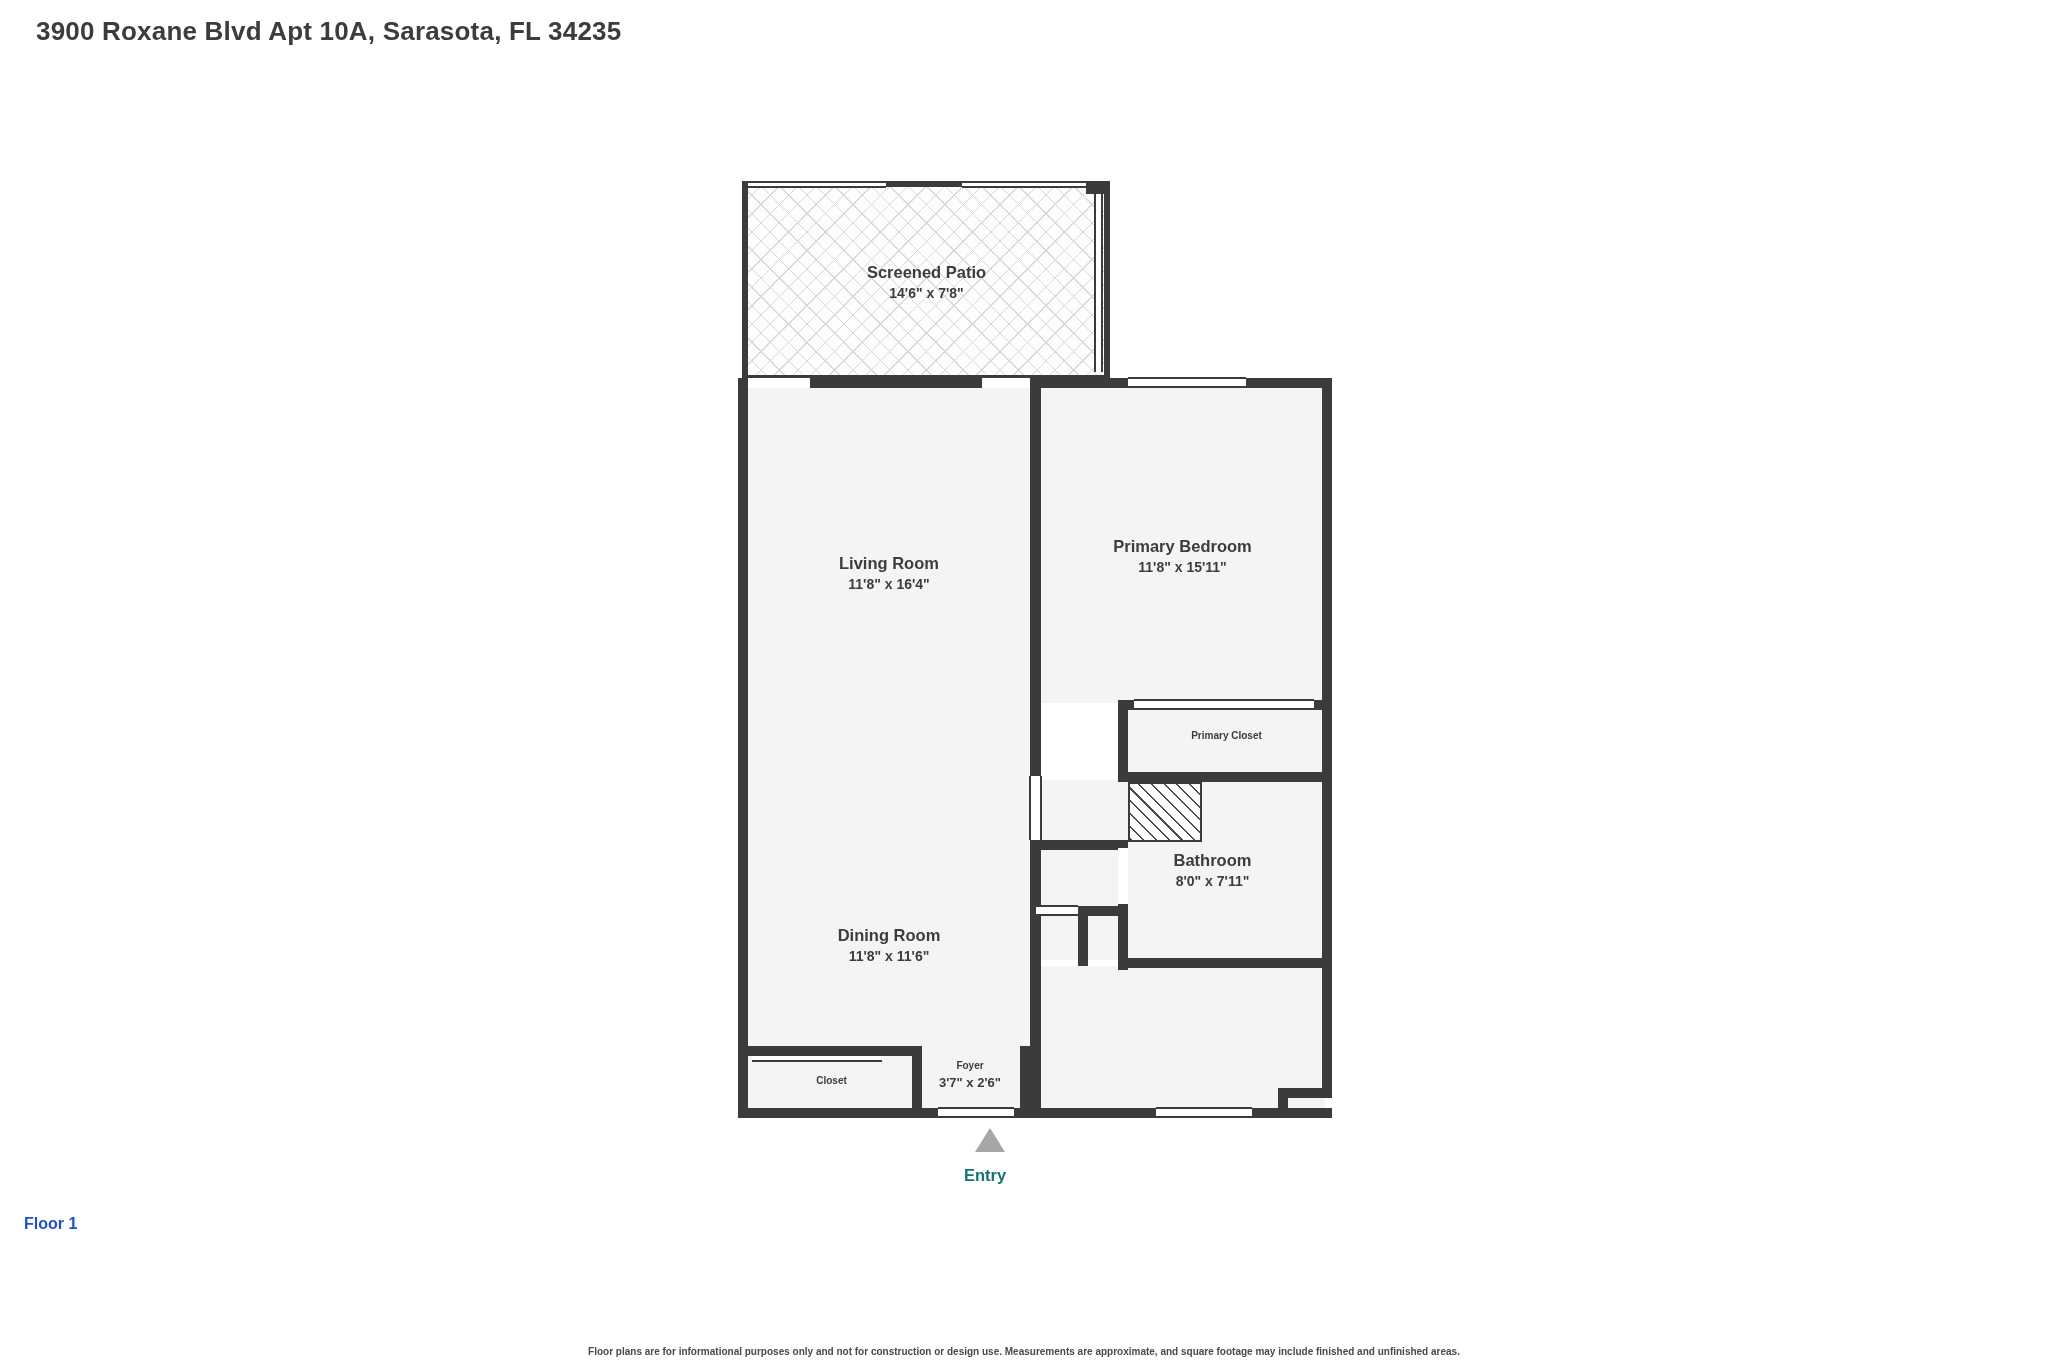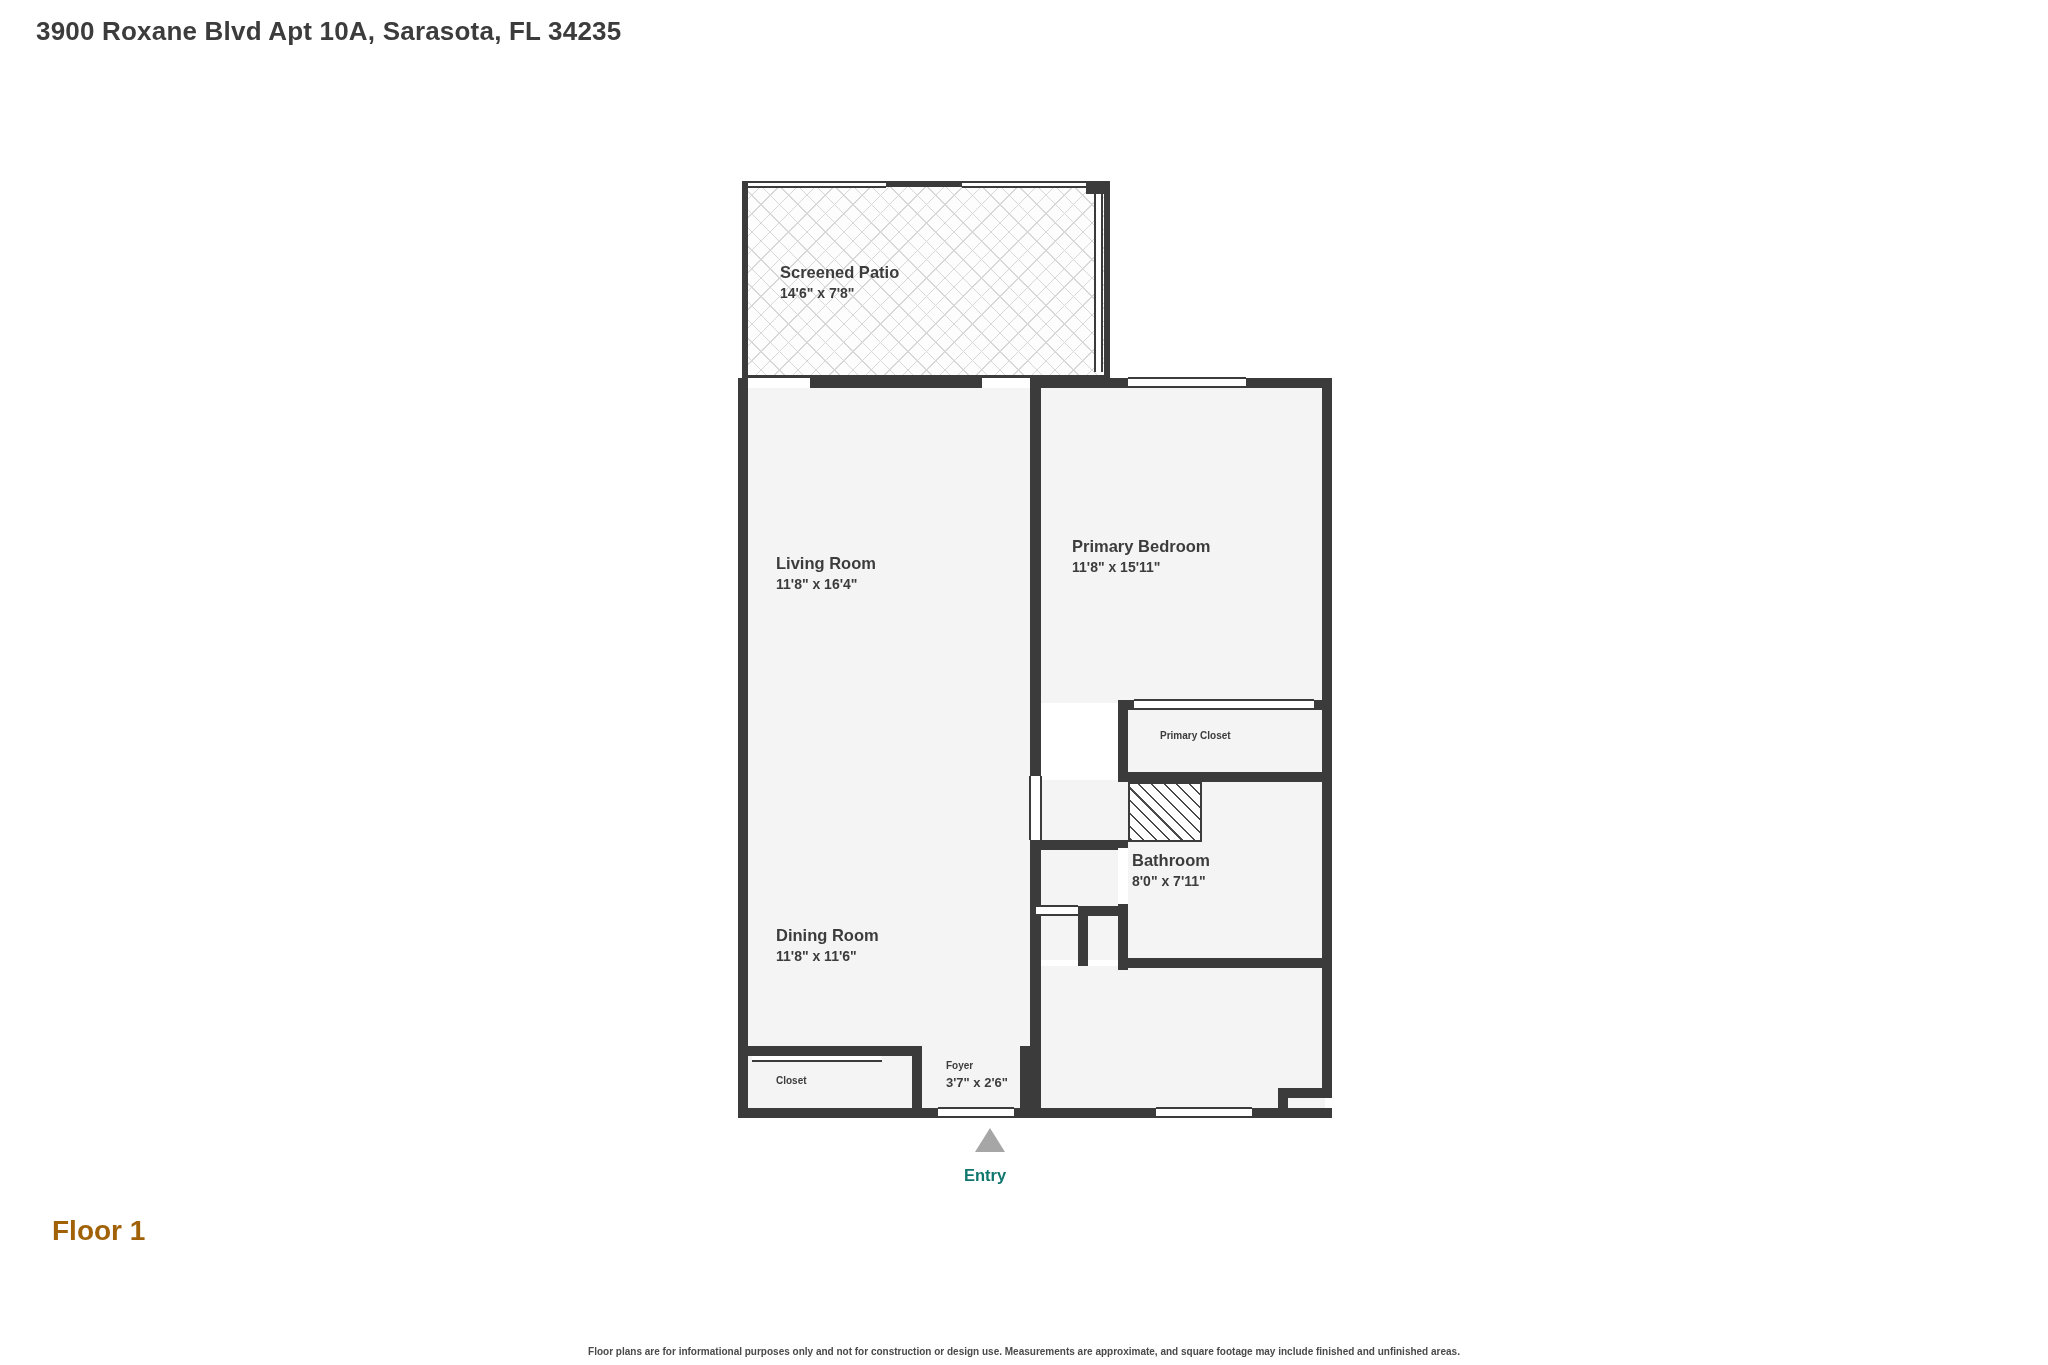--- a/index.html
+++ b/index.html
@@ -21,25 +21,25 @@
     left: 36px;
     top: 16px;
     font-size: 26px;
     font-weight: bold;
     color: #3c3c3c;
     letter-spacing: 0.2px;
   }
 
   #floor-label {
     position: absolute;
-    left: 52px;
+    left: 24px;
     top: 1215px;
-    font-size: 28px;
-    font-weight: bold;
-    color: #a16207;
+    font-size: 16px;
+    font-weight: bold;
+    color: #1d4ed8;
   }
 
   #disclaimer {
     position: absolute;
     left: 0;
     right: 0;
     top: 1346px;
     text-align: center;
     font-size: 10px;
     font-weight: bold;
@@ -68,25 +68,24 @@
     background: #f4f4f4;
   }
   .whitefill {
     position: absolute;
     background: #ffffff;
   }
 
   
   .room-label {
     position: absolute;
-    text-align: left;
+    text-align: center;
     color: #3c3c3c;
     line-height: 1.25;
     white-space: nowrap;
-    padding-left: 32px;
   }
   .room-label .rname {
     font-size: 16.5px;
     font-weight: bold;
     display: block;
   }
   .room-label .rdim {
     font-size: 14px;
     font-weight: bold;
     display: block;

